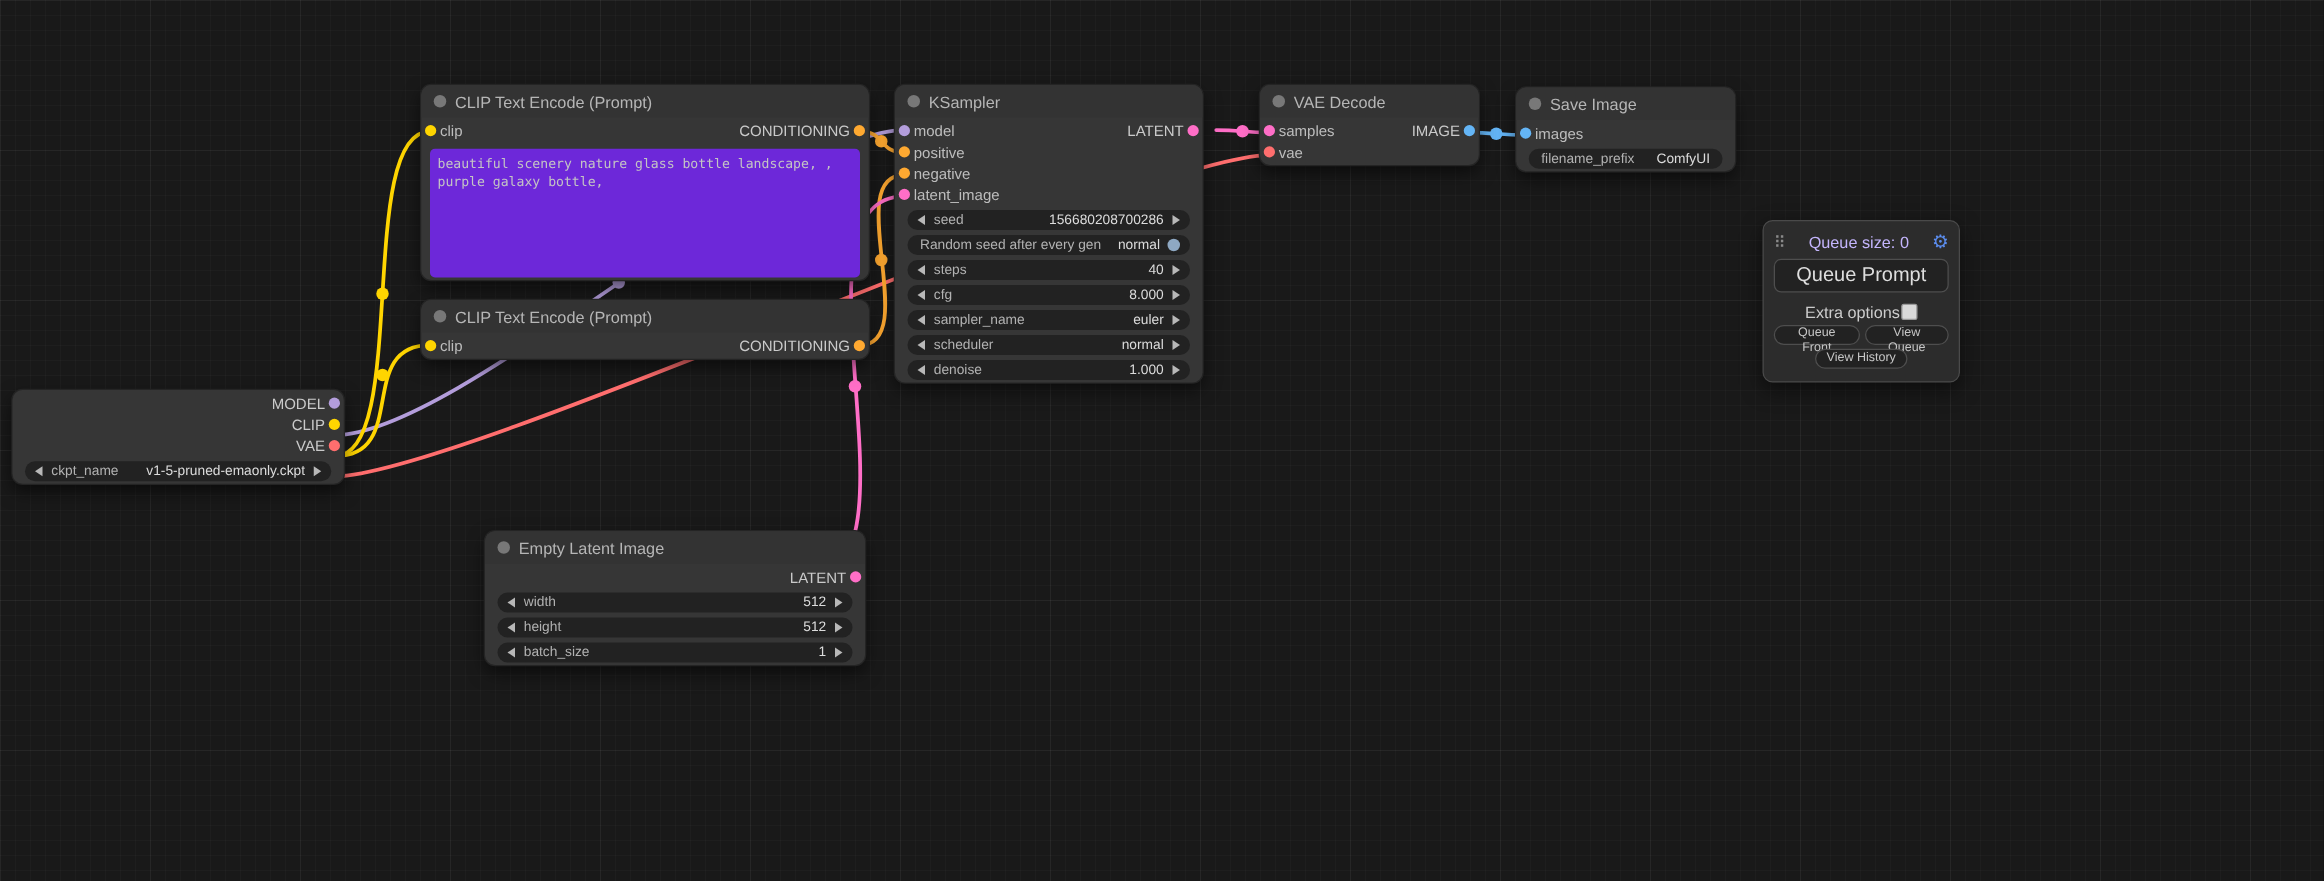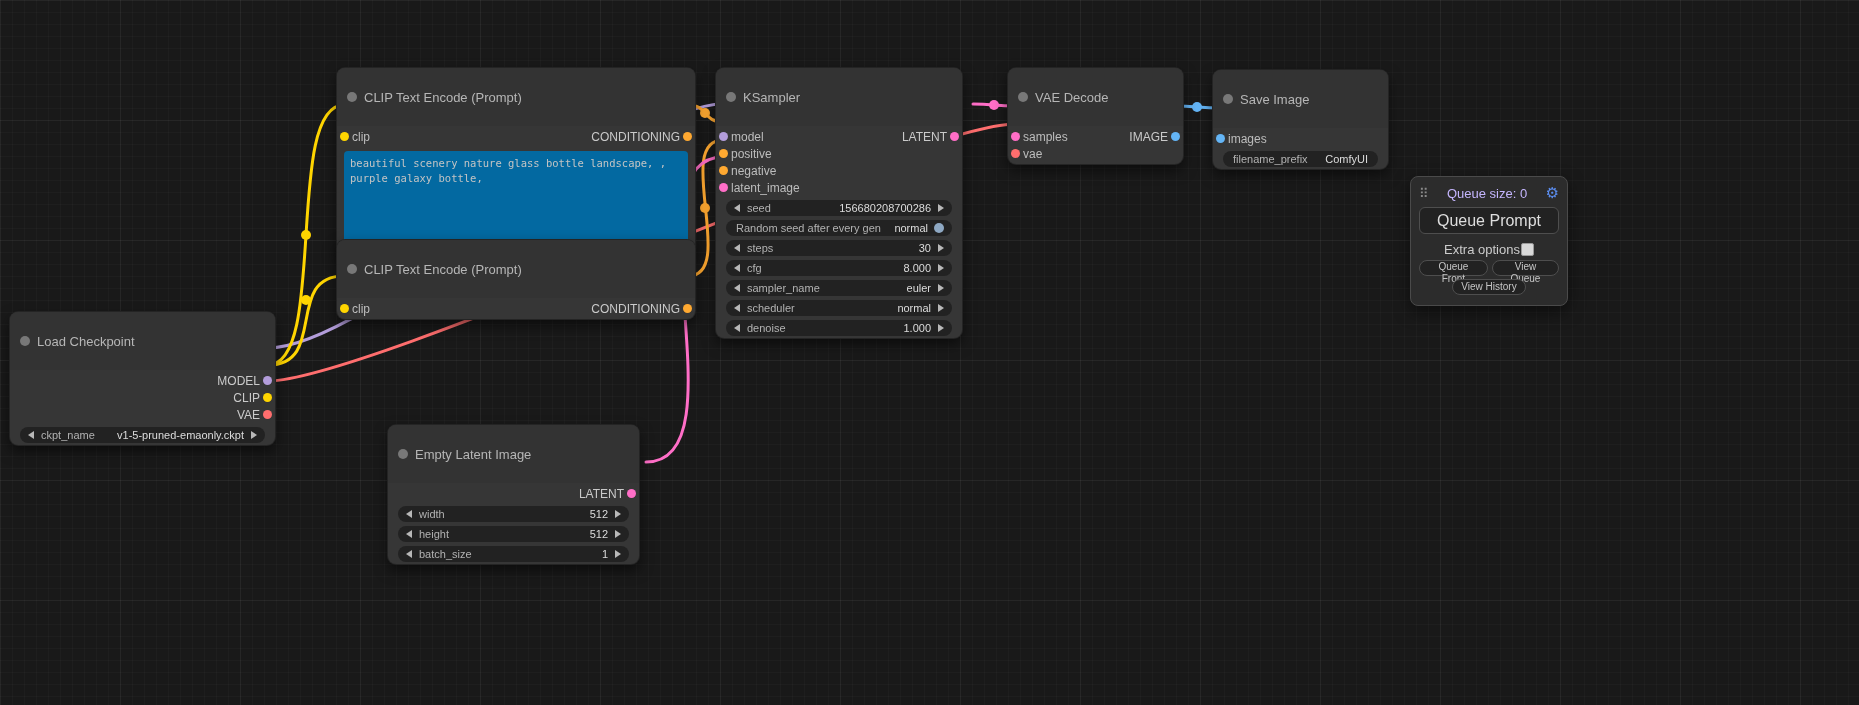--- a/index.html
+++ b/index.html
@@ -14,21 +14,21 @@
       linear-gradient(90deg, rgba(255,255,255,0.022) 1px, transparent 1px);
     background-size:120px 120px,120px 120px,12px 12px,12px 12px;
   }
   svg.links{position:absolute;left:0;top:0;width:1859px;height:705px;z-index:0;}
   .node{
     position:absolute;z-index:1;background:#363636;border-radius:8px;
     box-shadow:0 0 0 1px #242424, 0 6px 14px rgba(0,0,0,.55);
     color:#c8c8c8;font-size:12px;
   }
   .node-title{
-    display:flex;align-items:center;gap:7px;height:26px;padding:16px 10px;
+    display:flex;align-items:center;gap:7px;height:26px;padding:0 10px;
     background:#333333;border-radius:8px 8px 0 0;color:#b6b6b6;font-size:13px;
     white-space:nowrap;
   }
   .title-dot{width:10px;height:10px;border-radius:50%;background:#787878;flex:0 0 auto;}
   .node-body{padding:2px 0 2px;}
   .slot-row{position:relative;height:17px;display:flex;align-items:center;padding:0 15px;}
   .slot-row .in-label{color:#bdbdbd;}
   .slot-row .out-label{margin-left:auto;color:#cacaca;}
   .slot-row.out-only{justify-content:flex-end;}
   .slot-dot{position:absolute;top:4px;width:9px;height:9px;border-radius:50%;background:#888;}
@@ -40,21 +40,21 @@
   }
   .w-label{color:#b2b2b2;margin-left:7px;}
   .widget.no-arrows .w-label{margin-left:2px;}
   .w-value{margin-left:auto;margin-right:7px;color:#dcdcdc;}
   .widget.no-arrows .w-value{margin-right:2px;}
   .arrow{width:0;height:0;flex:0 0 auto;}
   .arrow.left{border-top:4px solid transparent;border-bottom:4px solid transparent;border-right:6px solid #b8b8b8;}
   .arrow.right{border-top:4px solid transparent;border-bottom:4px solid transparent;border-left:6px solid #b8b8b8;}
   .toggle-dot{width:10px;height:10px;border-radius:50%;margin-left:4px;flex:0 0 auto;}
   .prompt-box{
-    margin:6px 7px 0 7px;background:#0369a1;border-radius:4px;padding:5px 6px;
+    margin:6px 7px 0 7px;background:#6d28d9;border-radius:4px;padding:5px 6px;
     font-family:"DejaVu Sans Mono",monospace;font-size:10.5px;line-height:1.4;color:#c4c4c4;
     white-space:pre-wrap;word-break:break-word;overflow:hidden;
   }
   
   .menu{
     position:absolute;z-index:2;left:1410px;top:176px;width:158px;box-sizing:border-box;
     background:#2c2c2c;border:1px solid #4a4a4a;border-radius:8px;
     padding:5px 8px 10px 8px;box-shadow:0 6px 16px rgba(0,0,0,.5);color:#ddd;
   }
   .menu-header{display:flex;align-items:center;height:22px;}
@@ -96,24 +96,20 @@
       <circle cx="705" cy="208" r="5" fill="#FFA931"></circle>
       <path d="M 646 462 C 746 462, 623 157, 723 157" stroke="#FF6EC7" fill="none" stroke-width="3" stroke-linecap="round"></path>
       <circle cx="684" cy="309" r="5" fill="#FF6EC7"></circle>
       <path d="M 973 104 C 993 104, 995 106, 1015 106" stroke="#FF6EC7" fill="none" stroke-width="3" stroke-linecap="round"></path>
       <circle cx="994" cy="105" r="5" fill="#FF6EC7"></circle>
       <path d="M 1175 106 C 1195 106, 1200 108, 1220 108" stroke="#64B5F6" fill="none" stroke-width="3" stroke-linecap="round"></path>
       <circle cx="1197" cy="107" r="5" fill="#64B5F6"></circle>
     </svg>
 
   <div class="node" style="left:10px;top:312px;width:265px;">
-    <div class="node-title">
-      <span class="title-dot"></span>
-      <span>Load Checkpoint</span>
-    </div>
     <div class="node-body">
       <div class="slot-row out-only">
         <span class="out-label">MODEL</span>
         <span class="slot-dot out" style="background: rgb(179, 157, 219);"></span>
       </div>
       <div class="slot-row out-only">
         <span class="out-label">CLIP</span>
         <span class="slot-dot out" style="background: rgb(255, 213, 0);"></span>
       </div>
       <div class="slot-row out-only">
@@ -153,21 +149,21 @@
     <div class="node-body">
       <div class="slot-row">
         <span class="slot-dot in" style="background: rgb(255, 213, 0);"></span>
         <span class="in-label">clip</span>
         <span class="out-label">CONDITIONING</span>
         <span class="slot-dot out" style="background: rgb(255, 169, 49);"></span>
       </div>
     </div>
   </div>
 
-  <div class="node" style="left:388px;top:425px;width:251px;">
+  <div class="node" style="left:388px;top:425px;width:304px;">
     <div class="node-title">
       <span class="title-dot"></span>
       <span>Empty Latent Image</span>
     </div>
     <div class="node-body">
       <div class="slot-row out-only">
         <span class="out-label">LATENT</span>
         <span class="slot-dot out" style="background: rgb(255, 110, 199);"></span>
       </div>
       <div class="widget">
@@ -222,21 +218,21 @@
         <span class="arrow right"></span>
       </div>
       <div class="widget no-arrows">
         <span class="w-label">Random seed after every gen</span>
         <span class="w-value">normal</span>
         <span class="toggle-dot" style="background: rgb(142, 168, 195);"></span>
       </div>
       <div class="widget">
         <span class="arrow left"></span>
         <span class="w-label">steps</span>
-        <span class="w-value">30</span>
+        <span class="w-value">40</span>
         <span class="arrow right"></span>
       </div>
       <div class="widget">
         <span class="arrow left"></span>
         <span class="w-label">cfg</span>
         <span class="w-value">8.000</span>
         <span class="arrow right"></span>
       </div>
       <div class="widget">
         <span class="arrow left"></span>

